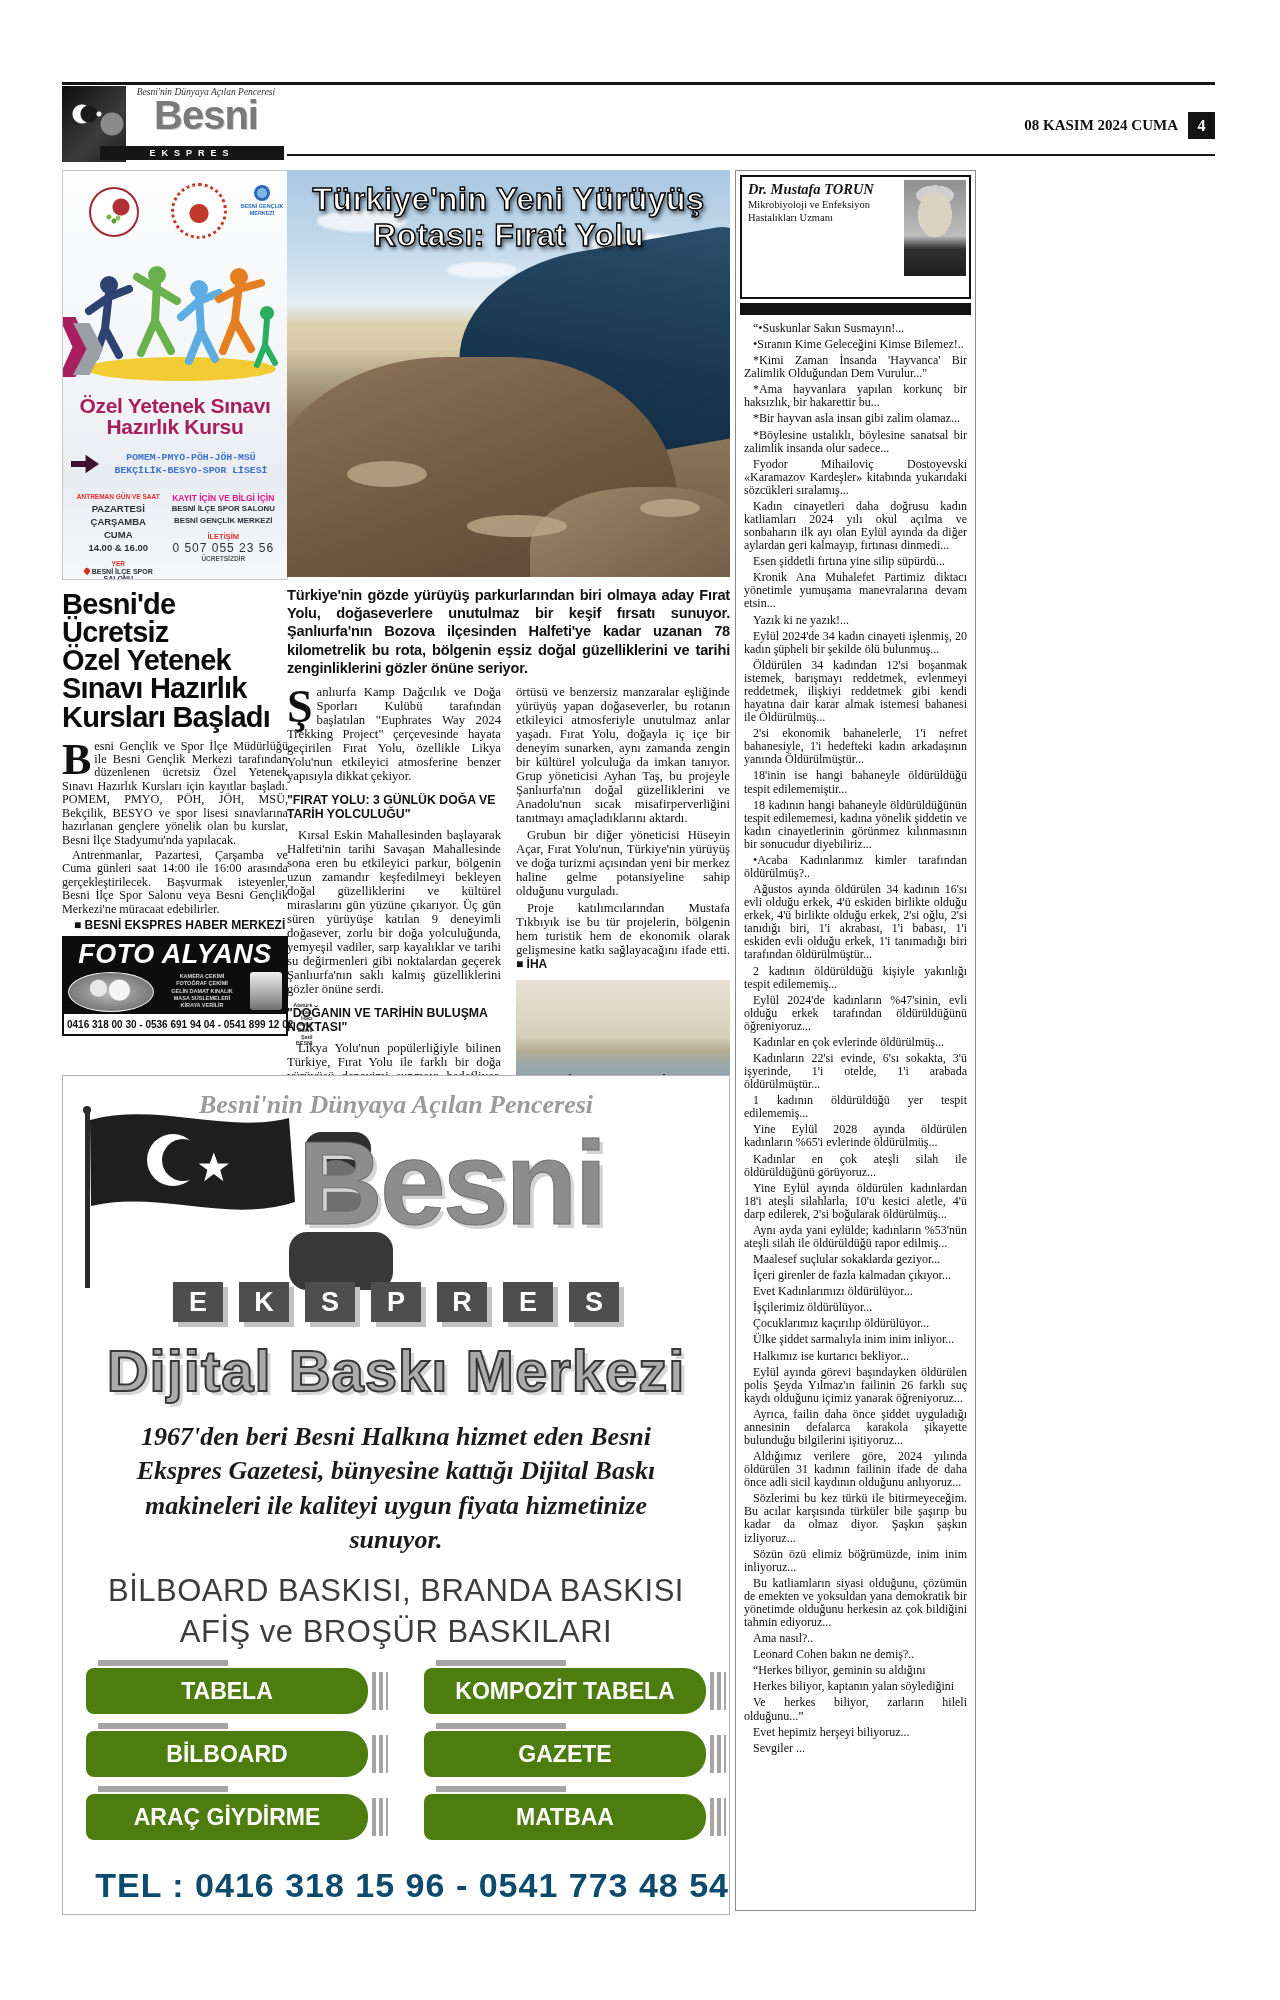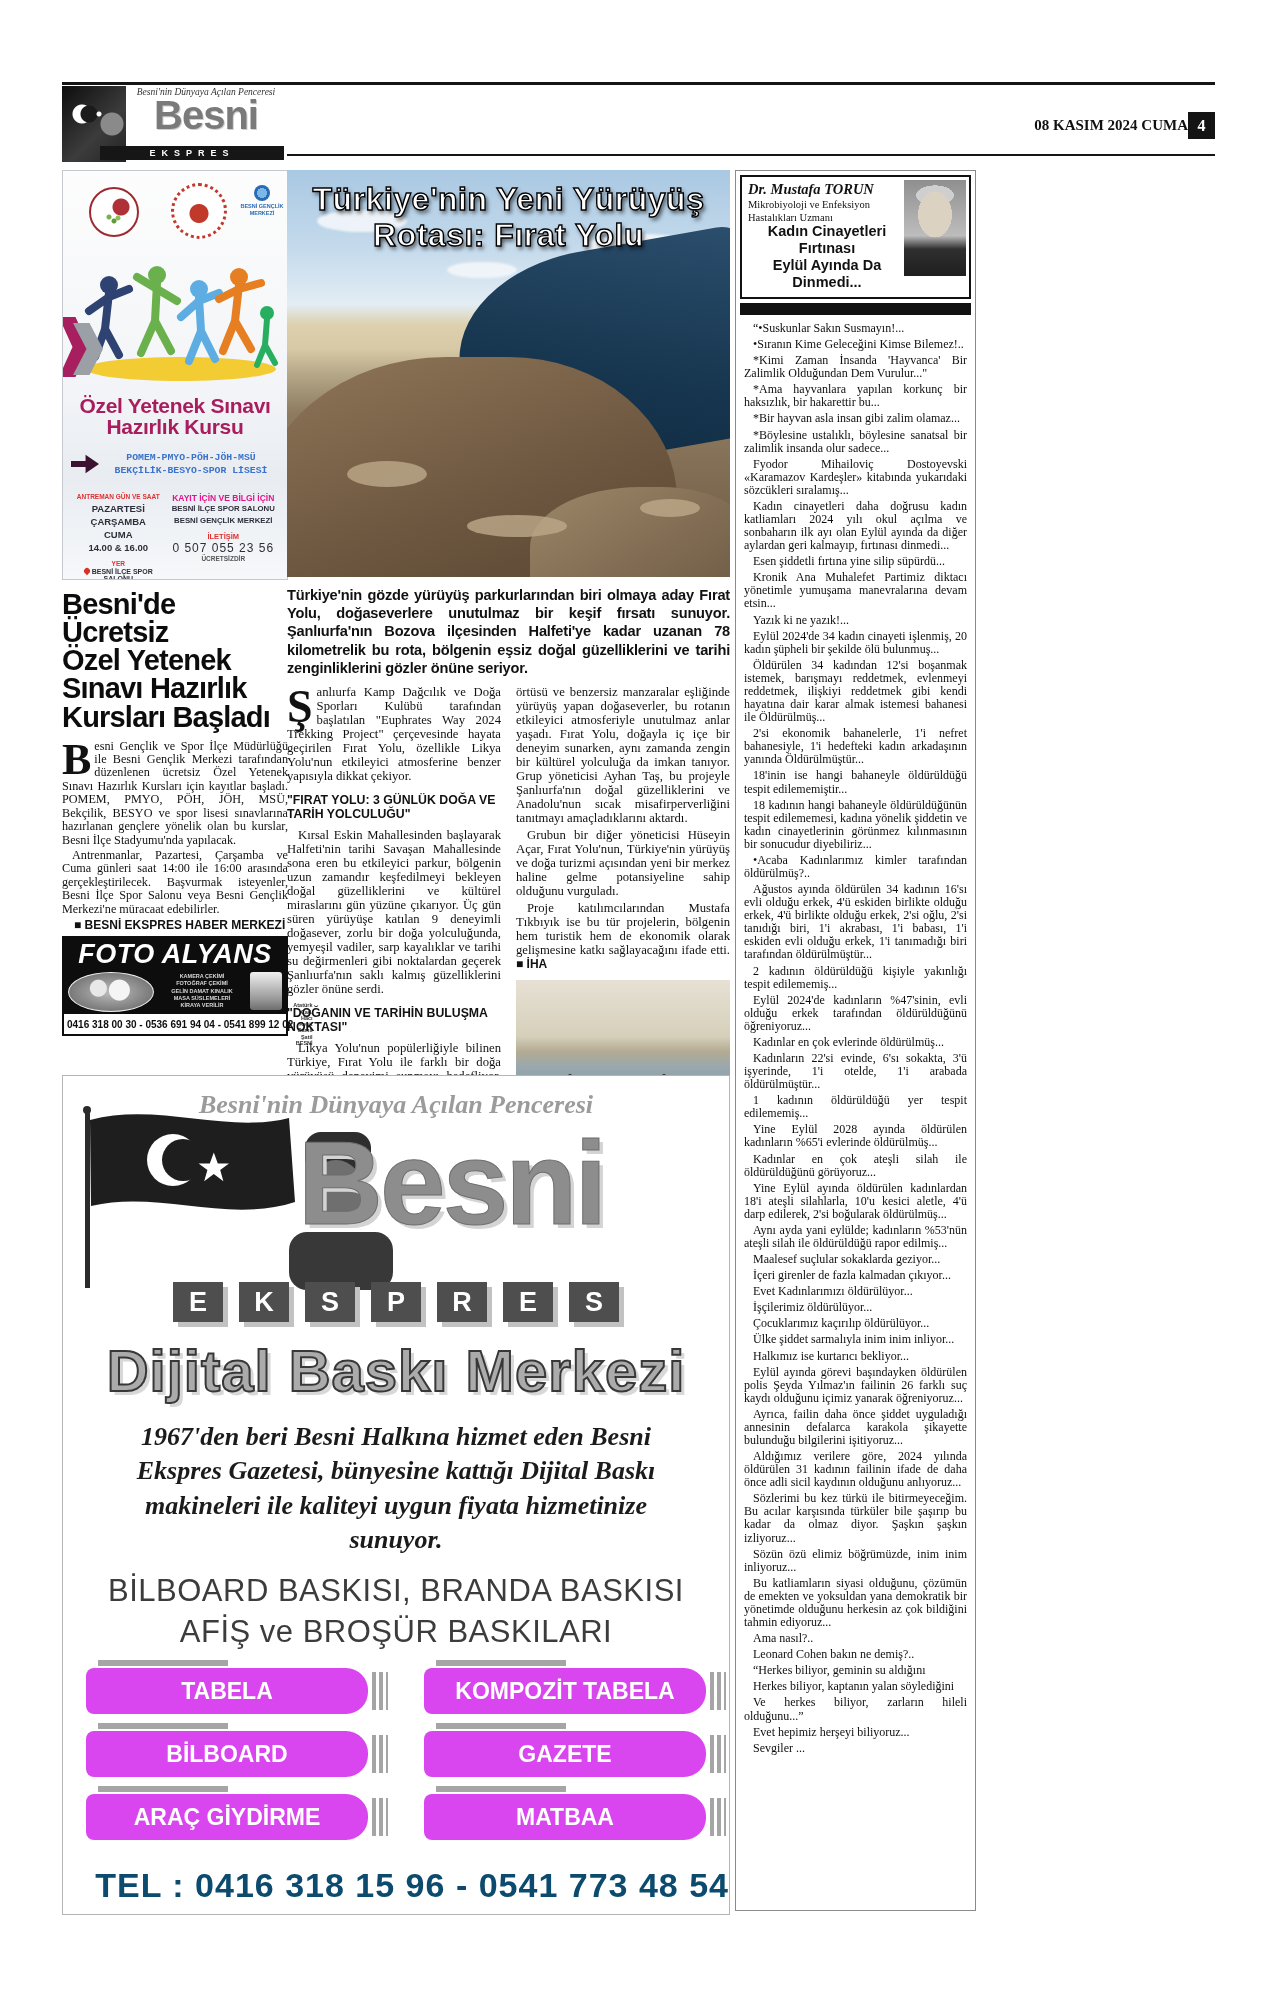--- a/index.html
+++ b/index.html
@@ -18,21 +18,21 @@
       radial-gradient(circle at 50px 38px, #8a8a8a 0 11px, transparent 12px),
       linear-gradient(135deg,#0d0d0d,#3c3c3c 60%,#222);}
   .mast-right{position:absolute;left:66px;right:0;top:0;bottom:0;}
   .mast-tagline{font-style:italic;font-size:9.5px;color:#333;text-align:center;padding-top:1px;
     font-family:"Liberation Serif",serif;}
   .mast-brand{font-family:"Liberation Sans",sans-serif;font-weight:800;font-size:40px;line-height:.92;
     color:#7a7a7a;text-align:center;letter-spacing:-1px;text-shadow:1px 1px 0 #cfcfcf;}
   .mast-strip{position:absolute;left:-28px;right:0;bottom:2px;height:14px;background:#161616;color:#fff;
     font-family:"Liberation Sans",sans-serif;font-weight:bold;font-size:9px;line-height:14px;
     text-align:center;letter-spacing:6px;}
-  .dateline{position:absolute;right:65px;top:112px;display:flex;align-items:center;}
+  .dateline{position:absolute;right:65px;top:112px;display:flex;align-items:center;gap:10px;}
   .date-text{font-weight:bold;font-size:15px;font-family:"Liberation Serif",serif;}
   .page-box{width:27px;height:27px;background:#141414;color:#fff;display:flex;align-items:center;
     justify-content:center;font-family:"Liberation Serif",serif;font-weight:bold;font-size:16px;}
 
   
   .col-left{position:absolute;left:62px;top:170px;width:226px;}
 
   .talent-ad{position:relative;width:224px;height:408px;border:1px solid #c5c9ce;overflow:hidden;
     background:linear-gradient(180deg,#fdfdfd 0%,#f2f4f7 55%,#e8ecf1 75%,#f6f8fa 100%);}
   .badge1{position:absolute;left:26px;top:16px;width:46px;height:46px;border-radius:50%;background:#fff;
@@ -166,21 +166,21 @@
   .pa-letter{width:50px;height:40px;background:#4e4e4e;color:#fff;font-family:"Liberation Sans",sans-serif;
     font-weight:800;font-size:27px;line-height:40px;box-shadow:5px 5px 0 #c2c2c2;}
   .pa-title{margin-top:20px;font-family:"Liberation Sans",sans-serif;font-weight:800;font-size:58px;
     line-height:1;color:#ababab;-webkit-text-stroke:2px #383838;text-shadow:4px 4px 0 #d8d8d8;
     letter-spacing:1px;}
   .pa-para{margin:20px auto 0;width:565px;font-family:"Liberation Serif",serif;font-weight:bold;
     font-style:italic;font-size:26px;line-height:1.32;color:#1b1b1b;}
   .pa-services{margin-top:14px;font-family:"Liberation Sans",sans-serif;font-size:31px;line-height:1.3;
     color:#3c3c3c;letter-spacing:.5px;}
   .pa-buttons{margin:16px auto 0;width:620px;display:grid;grid-template-columns:1fr 1fr;gap:17px 56px;}
-  .pa-btn{position:relative;height:46px;background:#d946ef;border-radius:8px 22px 22px 8px;color:#fff;
+  .pa-btn{position:relative;height:46px;background:#4d7c0f;border-radius:8px 22px 22px 8px;color:#fff;
     font-family:"Liberation Sans",sans-serif;font-weight:800;font-size:23px;line-height:46px;}
   .pa-btn::before{content:"";position:absolute;top:-8px;left:12px;width:130px;height:6px;background:#a5a5a5;}
   .pa-btn::after{content:"";position:absolute;right:-20px;top:4px;width:16px;height:38px;
     background:repeating-linear-gradient(90deg,#a5a5a5 0 4px,#fff 4px 7px);}
   .pa-tel{margin-top:26px;font-family:"Liberation Sans",sans-serif;font-weight:800;font-size:34px;
     color:#0c4a6e;letter-spacing:1px;text-align:right;}
 </style>
 </head>
 <body>
 
@@ -350,26 +350,20 @@
   </div>
 
   <div class="col-right">
     <div class="torun-header">
       <div class="th-name">Dr. Mustafa TORUN</div>
       <div class="th-spec">
         <span style="display:block">Mikrobiyoloji ve Enfeksiyon</span>
         <span style="display:block">Hastalıkları Uzmanı</span>
       </div>
       <div class="th-photo"></div>
-      <div class="th-headline">
-          <div>Kadın Cinayetleri</div>
-          <div>Fırtınası</div>
-          <div>Eylül Ayında Da</div>
-          <div>Dinmedi...</div>
-        </div>
     </div>
     <div class="torun-bar"></div>
     <div class="torun-body">
         <p>“•Suskunlar Sakın Susmayın!...</p>
         <p>•Sıranın Kime Geleceğini Kimse Bilemez!..</p>
         <p>*Kimi Zaman İnsanda 'Hayvanca' Bir Zalimlik Olduğundan Dem Vurulur..."</p>
         <p>*Ama hayvanlara yapılan korkunç bir haksızlık, bir hakarettir bu...</p>
         <p>*Bir hayvan asla insan gibi zalim olamaz...</p>
         <p>*Böylesine ustalıklı, böylesine sanatsal bir zalimlik insanda olur sadece...</p>
         <p>Fyodor Mihailoviç Dostoyevski «Karamazov Kardeşler» kitabında yukarıdaki sözcükleri sıralamış...</p>

